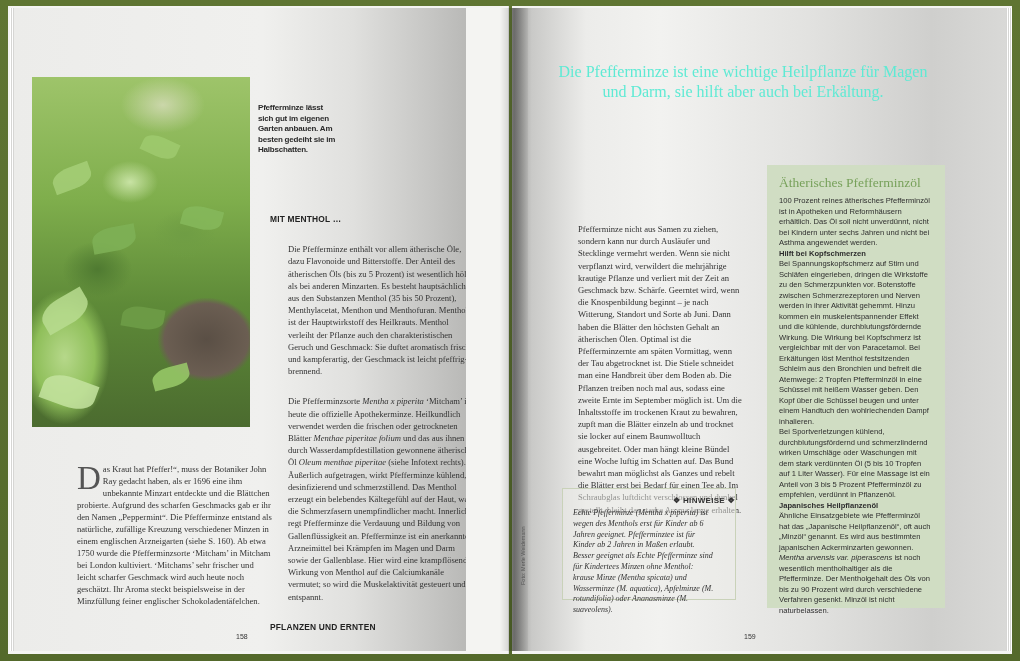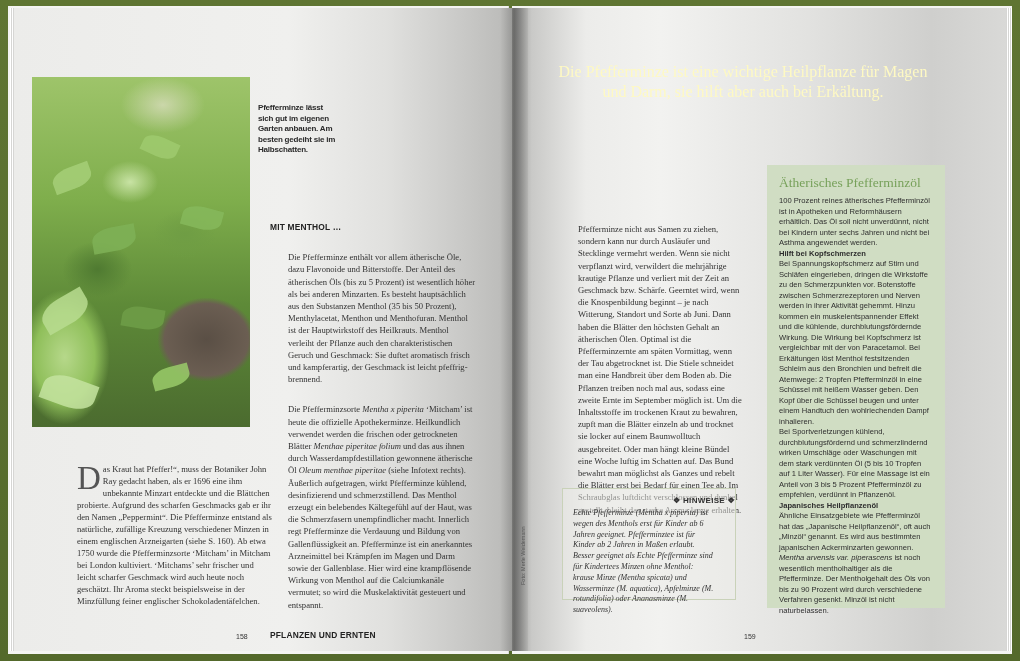--- a/index.html
+++ b/index.html
@@ -1,21 +1,21 @@
 <!DOCTYPE html>
 <html><head>
 <meta charset="utf-8">
 <style>
   html, body { margin:0; padding:0; }
   body { width:1020px; height:661px; background:#56692c; position:relative; overflow:hidden; font-family:"Liberation Serif", serif; }
   .cover { position:absolute; left:0; top:0; width:1020px; height:661px; background:linear-gradient(180deg,#5f7532 0%,#54692b 100%); }
   .page-stack-left { position:absolute; left:8px; top:6px; width:500px; height:648px; background:#f4f4f2; border-right:1px solid #ddd; }
   .page-stack-right { position:absolute; left:512px; top:6px; width:500px; height:648px; background:#f4f4f2; }
   .page { position:absolute; top:8px; height:643px; overflow:hidden; }
-  .page-left { left:14px; width:498px; background:linear-gradient(90deg,#ececea 0%,#f0f0ee 55%,#e0e0de 75%,#c6c6c4 92%,#b9b9b7 100%); }
+  .page-left { left:14px; width:452px; background:linear-gradient(90deg,#ececea 0%,#f0f0ee 55%,#e0e0de 75%,#c6c6c4 92%,#b9b9b7 100%); }
   .page-right { left:512px; width:494px; background:linear-gradient(90deg,#8d8d8b 0%,#c9c9c7 4%,#ececea 15%,#f2f2f0 30%,#e2e2e0 60%,#cfcfcd 85%,#d9d9d7 100%); }
   .edge-lines-l { position:absolute; left:10px; top:8px; width:4px; height:643px; background:repeating-linear-gradient(90deg,#ffffff 0 1px,#d6d6d4 1px 2px); }
   .edge-lines-r { position:absolute; left:1006px; top:8px; width:6px; height:643px; background:repeating-linear-gradient(90deg,#d6d6d4 0 1px,#ffffff 1px 2px); }
 
   .photo { position:absolute; left:18px; top:69px; width:218px; height:350px;
     background:
       radial-gradient(ellipse 60px 40px at 60% 8%, rgba(225,225,200,0.7), transparent 70%),
       radial-gradient(ellipse 70px 60px at 80% 75%, #5a4f45 0%, #6b5e52 60%, transparent 70%),
       radial-gradient(ellipse 60px 90px at 15% 80%, #b6d88a 0%, #8fbf5a 50%, transparent 75%),
       radial-gradient(ellipse 40px 30px at 45% 30%, #c8e3a4 0%, transparent 70%),
@@ -26,24 +26,24 @@
 
   .caption { position:absolute; left:244px; top:95px; width:78px; font-family:"Liberation Sans", sans-serif; font-weight:bold; font-size:8px; line-height:10.5px; color:#2a2a2a; letter-spacing:-0.2px; }
 
   .intro { position:absolute; left:63px; top:455px; width:196px; font-size:8.6px; line-height:12px; color:#333; }
   .dropcap { float:left; font-size:33px; line-height:28px; margin:1px 2px 0 0; color:#555; }
 
   .col { position:absolute; font-size:8.6px; line-height:12.2px; color:#333; }
   .col-left2 { left:270px; top:205px; width:225px; }
   .col-right1 { left:548px; top:205px; width:200px; }
   .subhead { font-family:"Liberation Sans", sans-serif; font-weight:bold; font-size:8.4px; color:#222; margin-top:8px; letter-spacing:0.2px; }
-  .subhead:first-child { margin-top:8px; }
+  .subhead:first-child { margin-top:0; }
   .col p { margin:18px; }
 
-  .headline { position:absolute; left:558px; top:62px; width:370px; text-align:center; font-size:16px; line-height:20px; color:#fef9c3; }
+  .headline { position:absolute; left:558px; top:62px; width:370px; text-align:center; font-size:16px; line-height:20px; color:#5eead4; }
 
   .infobox { position:absolute; left:767px; top:165px; width:170px; height:435px; background:#d0ddc3; padding:4px; }
   .infobox-title { position:absolute; left:12px; top:10px; width:160px; font-size:13.5px; color:#77a15a; }
   .infobox-body { position:absolute; left:12px; top:31px; width:152px; font-family:"Liberation Sans", sans-serif; font-size:7.6px; line-height:10.5px; color:#2e2e2e; }
   .infobox-body p { margin:0; }
   .ib-sub { font-weight:bold; margin-top:6px; }
 
   .hint { position:absolute; left:562px; top:488px; width:172px; height:110px; border:1px solid #c9d2b9; background:rgba(235,236,232,0.5); }
   .hint-title { text-align:right; font-family:"Liberation Sans", sans-serif; font-weight:bold; font-size:8px; color:#333; margin-top:7px; letter-spacing:0.3px; }
   .hint-body { margin:3px 20px 0 10px; font-style:italic; font-size:8px; line-height:10.8px; color:#333; }

